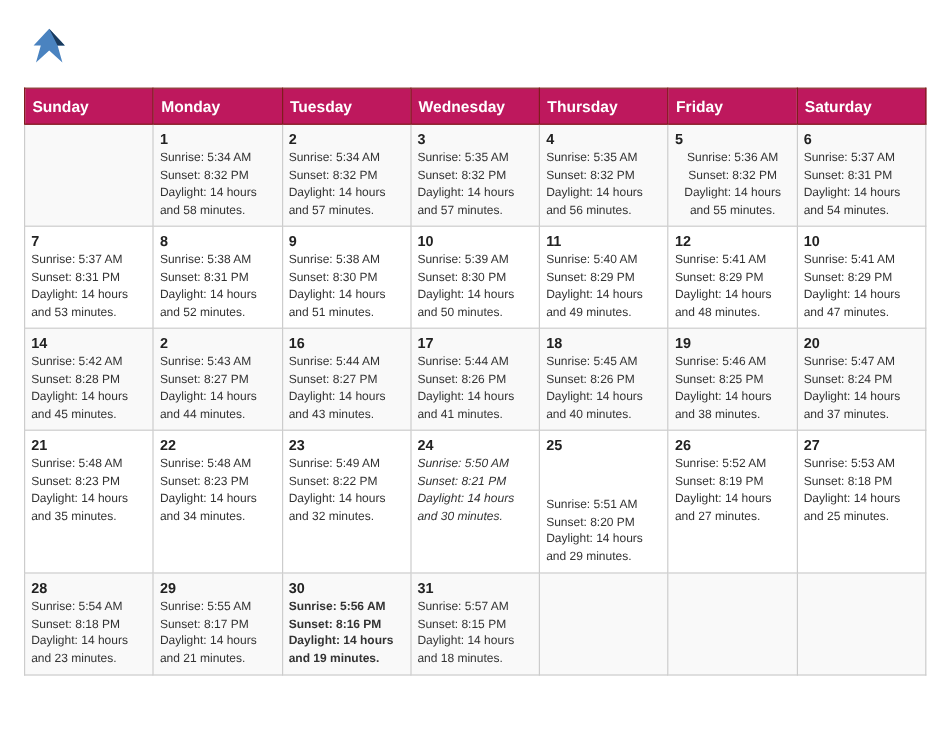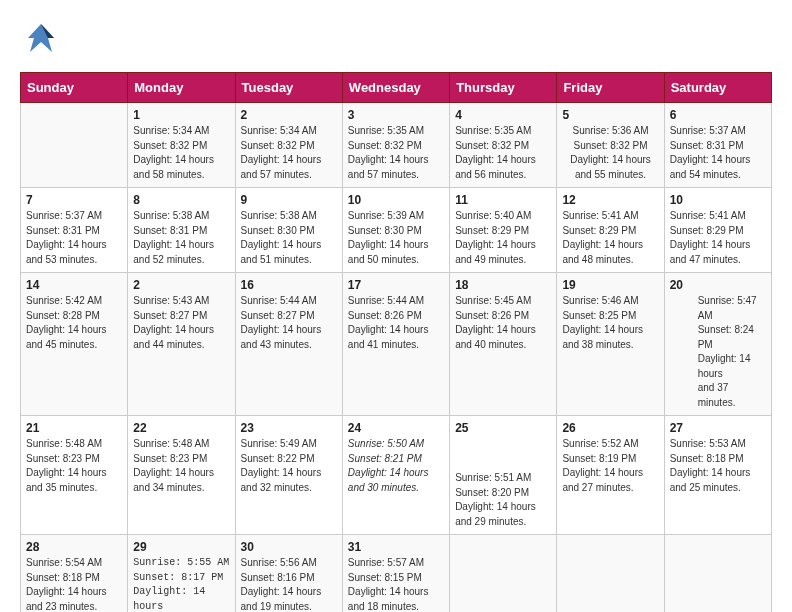--- a/index.html
+++ b/index.html
@@ -261,21 +261,21 @@
         </td>
         <td>
           <span class="day-num">19</span>
           <div class="day-info" style="white-space: pre-line;">Sunrise: 5:46 AM
 Sunset: 8:25 PM
 Daylight: 14 hours
 and 38 minutes.</div>
         </td>
         <td>
           <span class="day-num">20</span>
-          <div class="day-info" style="white-space: pre-line; margin-left: 28px;">Sunrise: 5:47 AM
+          <div class="day-info" style="white-space: pre-line;">Sunrise: 5:47 AM
 Sunset: 8:24 PM
 Daylight: 14 hours
 and 37 minutes.</div>
         </td>
       </tr>
       <tr>
         <td>
           <span class="day-num">21</span>
           <div class="day-info" style="white-space: pre-line;">Sunrise: 5:48 AM
 Sunset: 8:23 PM
@@ -328,28 +328,28 @@
       <tr>
         <td>
           <span class="day-num">28</span>
           <div class="day-info" style="white-space: pre-line;">Sunrise: 5:54 AM
 Sunset: 8:18 PM
 Daylight: 14 hours
 and 23 minutes.</div>
         </td>
         <td>
           <span class="day-num">29</span>
-          <div class="day-info" style="white-space: pre-line; font-family: Liberation Mono, monospace;">Sunrise: 5:55 AM
+          <div class="day-info" style="white-space: pre-line;">Sunrise: 5:55 AM
 Sunset: 8:17 PM
 Daylight: 14 hours
 and 21 minutes.</div>
         </td>
         <td>
           <span class="day-num">30</span>
-          <div class="day-info" style="white-space: pre-line;">Sunrise: 5:56 AM
+          <div class="day-info" style="white-space: pre-line; font-weight: bold;">Sunrise: 5:56 AM
 Sunset: 8:16 PM
 Daylight: 14 hours
 and 19 minutes.</div>
         </td>
         <td>
           <span class="day-num">31</span>
           <div class="day-info" style="white-space: pre-line;">Sunrise: 5:57 AM
 Sunset: 8:15 PM
 Daylight: 14 hours
 and 18 minutes.</div>

